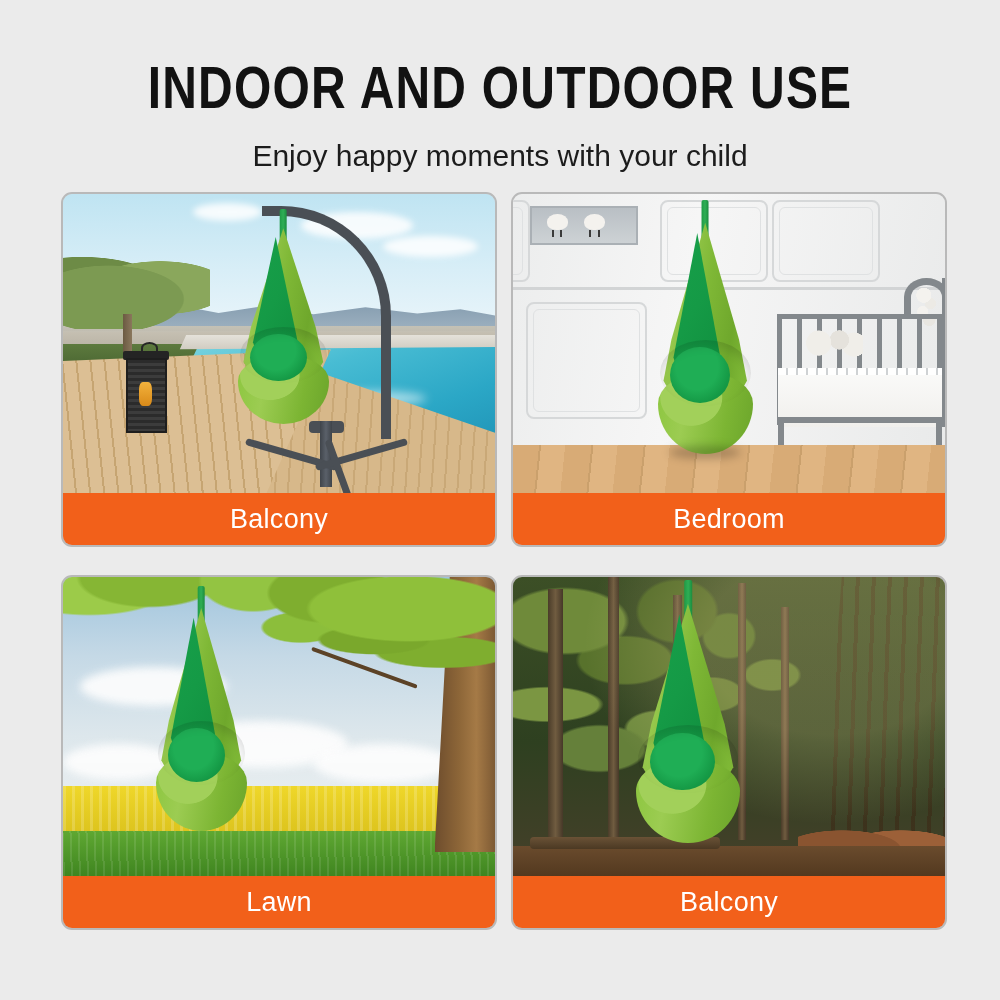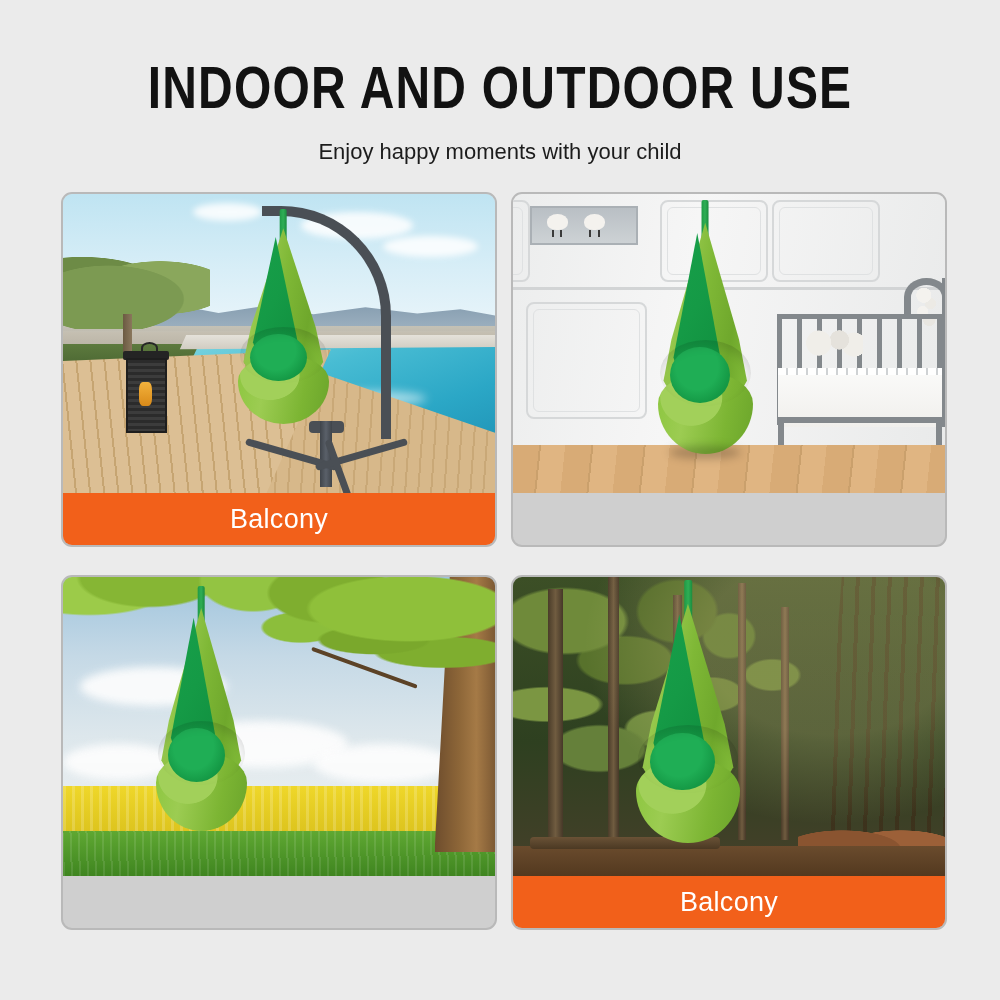--- a/index.html
+++ b/index.html
@@ -21,21 +21,21 @@
     letter-spacing:1.5px;
     color:#121212;
     line-height:1;
     transform:scaleX(0.80);
     transform-origin:center top;
     padding-top:58px;
     white-space:nowrap;
   }
   .subtitle{
     margin:0;padding:0;
-    font-size:22px;
+    font-size:30px;
     color:#1c1c1c;
     line-height:1;
     padding-top:23px;
     font-weight:400;
   }
 
   
   .grid{
     position:absolute;left:61px;top:192px;
     width:886px;height:745px;
@@ -329,20 +329,21 @@
           <div class="pod-strap"></div>
           <div class="pod-cone"></div>
           <div class="pod-inner"></div>
           <div class="pod-body"></div>
           <div class="pod-cushion"></div>
           <div class="pod-rim"></div>
           <div class="pod-shadow"></div>
         </div>
       </div>
     </div>
+    <div class="label">Bedroom</div>
   </div>
 
   <div class="card">
     <div class="photo">
       <div class="scene">
         <div class="lawn-sky"></div>
         <div class="lawn-cloud" style="left:4%;top:30%;width:34%;height:13%;"></div>
         <div class="lawn-cloud" style="left:26%;top:48%;width:40%;height:16%;"></div>
         <div class="lawn-cloud" style="left:58%;top:56%;width:32%;height:13%;"></div>
         <div class="lawn-cloud" style="left:0%;top:56%;width:26%;height:12%;"></div>
@@ -360,20 +361,21 @@
         <div class="pod" style="left:21%;top:3%;width:22%;height:82%;">
           <div class="pod-strap"></div>
           <div class="pod-cone"></div>
           <div class="pod-inner"></div>
           <div class="pod-body"></div>
           <div class="pod-cushion"></div>
           <div class="pod-rim"></div>
         </div>
       </div>
     </div>
+    <div class="label">Lawn</div>
   </div>
 
   <div class="card">
     <div class="photo">
       <div class="scene">
         <div class="for-bg"></div>
         <div class="for-canopy"></div>
         <div class="for-slim" style="left:8%;top:4%;width:3.5%;height:86%;"></div>
         <div class="for-slim" style="left:22%;top:0%;width:2.6%;height:88%;"></div>
         <div class="for-slim" style="left:37%;top:6%;width:2.2%;height:84%;"></div>

